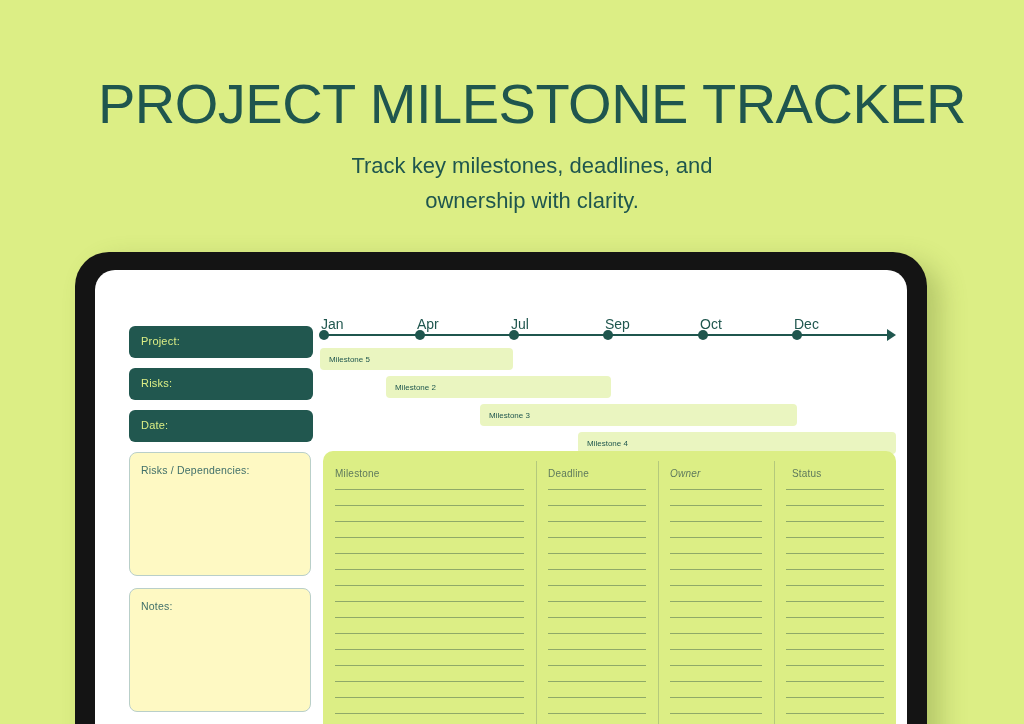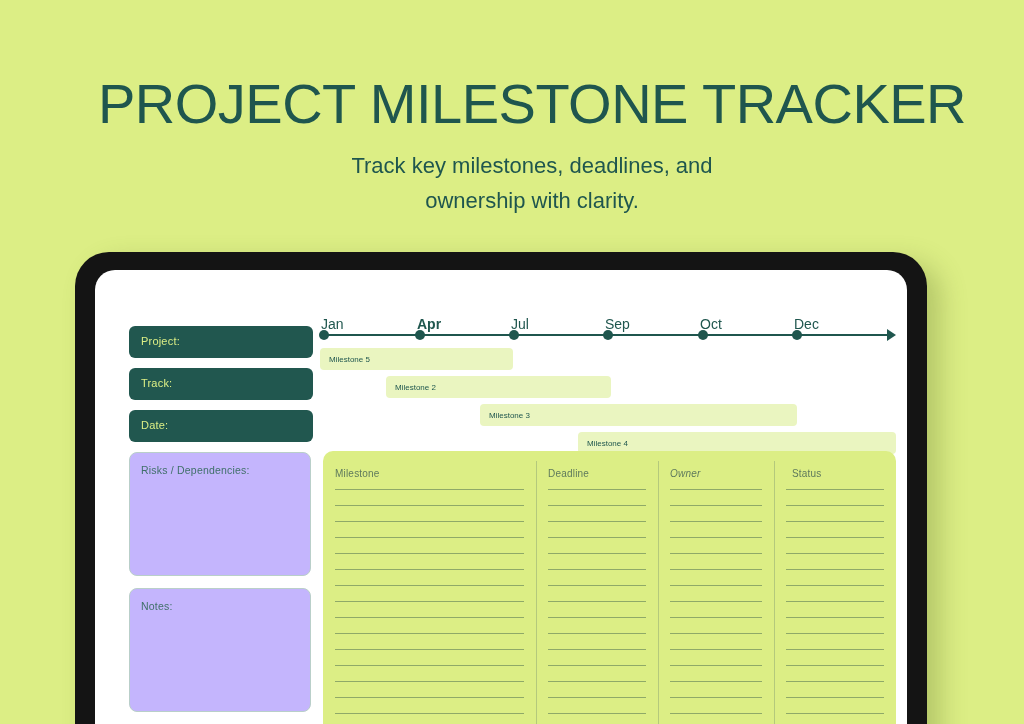--- a/index.html
+++ b/index.html
@@ -39,21 +39,21 @@
   .field span{
     position:absolute;left:12px;top:9px;
     font-size:11px;color:#dcee85;letter-spacing:.2px;
   }
   #field-project{top:56px;}
   #field-owner{top:98px;}
   #field-date{top:140px;}
 
   .notebox{
     position:absolute;left:34px;width:182px;
-    background:#c4b5fd;border:1px solid #b9cfc9;border-radius:8px;
+    background:#fef9c3;border:1px solid #b9cfc9;border-radius:8px;
     box-sizing:border-box;
   }
   .notebox span{
     position:absolute;left:11px;top:11px;
     font-size:10.5px;color:#41706a;letter-spacing:.2px;
   }
   #box-risks{top:182px;height:124px;}
   #box-notes{top:318px;height:124px;}
 
   
@@ -103,41 +103,41 @@
   </div>
 </div>
 
 <div id="tablet">
   <div id="screen">
 
     <div class="field" id="field-project">
       <span>Project:</span>
     </div>
     <div class="field" id="field-owner">
-      <span>Track:</span>
+      <span>Risks:</span>
     </div>
     <div class="field" id="field-date">
       <span>Date:</span>
     </div>
 
     <div class="notebox" id="box-risks">
       <span>Risks / Dependencies:</span>
     </div>
     <div class="notebox" id="box-notes">
       <span>Notes:</span>
     </div>
 
     <div id="timeline">
       <div id="axis-line"></div>
       <div id="axis-arrow"></div>
       <div id="ticks">
           <div class="tick" style="left: -5px;"></div>
           <div class="tick-label" style="left: -3px;">Jan</div>
           <div class="tick" style="left: 91px;"></div>
-          <div class="tick-label" style="left: 93px; font-weight: bold;">Apr</div>
+          <div class="tick-label" style="left: 93px;">Apr</div>
           <div class="tick" style="left: 185px;"></div>
           <div class="tick-label" style="left: 187px;">Jul</div>
           <div class="tick" style="left: 279px;"></div>
           <div class="tick-label" style="left: 281px;">Sep</div>
           <div class="tick" style="left: 374px;"></div>
           <div class="tick-label" style="left: 376px;">Oct</div>
           <div class="tick" style="left: 468px;"></div>
           <div class="tick-label" style="left: 470px;">Dec</div>
         </div>
     </div>

